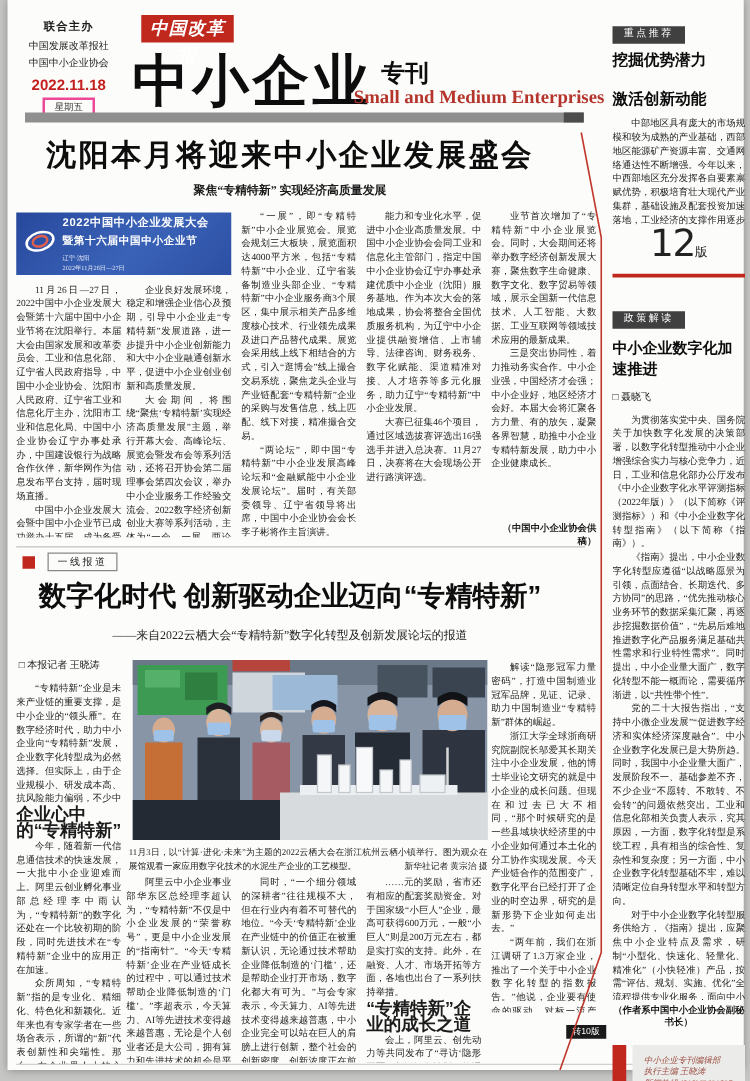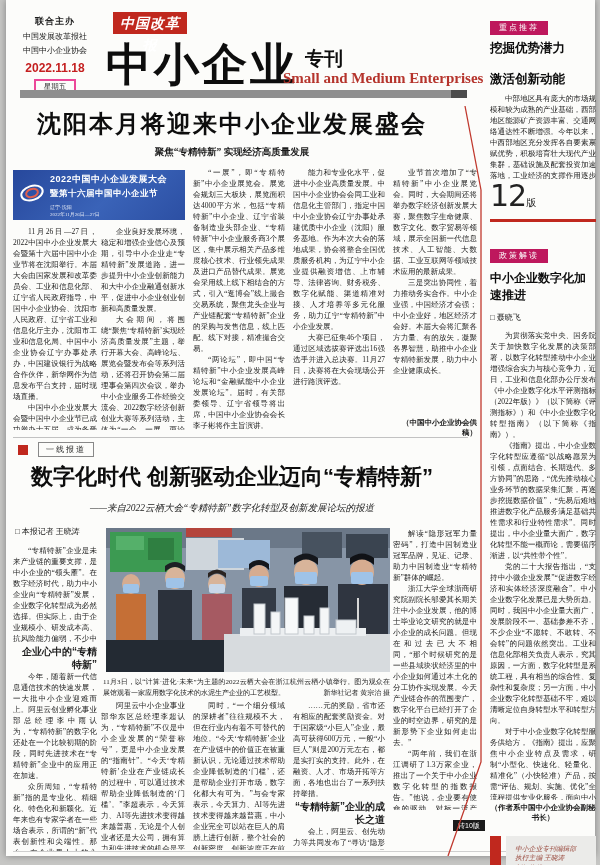--- a/index.html
+++ b/index.html
@@ -20,59 +20,59 @@
   .big-title{left:100px;top:40px;font-size:45px;font-weight:900;letter-spacing:3px;color:#0d0d0d;
              font-family:"Liberation Sans","DejaVu Sans",sans-serif;line-height:1.1;}
   .title-suffix{left:299px;top:46px;font-size:19px;font-weight:900;color:#0d0d0d;
                 font-family:"Liberation Sans",sans-serif;}
   .title-en{left:277px;top:70px;font-size:15px;font-weight:bold;color:#b5342c;white-space:nowrap;}
   .gray-bar{left:14px;top:90px;width:447px;height:8px;background:#8f8f8f;}
   .gray-bar-tip{left:445px;top:90px;width:16px;height:8px;background:#4c4c4c;}
   
   .col{position:absolute;overflow:hidden;font-size:7.5px;line-height:11px;text-align:justify;color:#1c1c1c;}
   .col p{margin:0;text-indent:2em;}
-  .subhead{font-size:10px;font-weight:bold;text-align:right;line-height:13px;
+  .subhead{font-size:14px;font-weight:bold;text-align:left;line-height:13px;
            font-family:"Liberation Sans",sans-serif;}
   
   .lead-h{left:0;top:108px;width:452px;text-align:center;font-size:24px;font-weight:900;
           letter-spacing:2px;color:#0d0d0d;font-family:"Liberation Sans","DejaVu Sans",sans-serif;}
   .lead-sub{left:0;top:146px;width:452px;text-align:center;font-size:9.5px;font-weight:bold;}
   .banner{left:7px;top:170px;width:172px;height:50px;background:linear-gradient(135deg,#27489c 0%,#3a63b8 55%,#2c4fa3 100%);
           display:flex;align-items:center;padding:0 6px;box-sizing:border-box;}
   .banner-text{color:#fff;margin-left:5px;}
   .bt1{font-size:9px;font-weight:bold;letter-spacing:.5px;font-family:"Liberation Sans",sans-serif;}
   .bt2{font-size:8.5px;font-weight:bold;letter-spacing:.5px;margin-top:2px;font-family:"Liberation Sans",sans-serif;}
   .bt3{font-size:5px;opacity:.85;margin-top:4px;}
   .bt4{font-size:5px;opacity:.85;margin-top:1px;}
   .divider{height:1px;background:#c2c2c2;}
   .lead-attr{left:387px;top:418px;width:84px;text-align:right;font-size:7.5px;font-weight:bold;}
   
   .sq{left:12px;top:445px;width:10px;height:10px;background:#c0281e;}
   .label-box{left:32px;top:442px;border:1px solid #888;padding:1px 7px;font-size:8px;letter-spacing:2px;
              font-family:"Liberation Sans",sans-serif;}
   .feat-h{left:0;top:462px;width:452px;text-align:center;font-size:22px;font-weight:900;color:#0d0d0d;
           font-family:"Liberation Sans","DejaVu Sans",sans-serif;}
-  .feat-sub{left:0;top:502px;width:452px;text-align:center;font-size:9.5px;color:#222;font-style:italic;}
+  .feat-sub{left:0;top:502px;width:452px;text-align:center;font-size:9.5px;color:#222;}
   .feat-by{left:9px;top:526px;font-size:8px;color:#222;}
   .photo{left:100px;top:528px;width:284px;height:144px;}
   .caption{left:97px;top:677px;width:287px;height:22px;overflow:hidden;font-size:7px;line-height:10.5px;text-align:justify;color:#222;}
   .credit{left:300px;top:688px;width:84px;text-align:right;font-size:7px;color:#222;background:#fcfcfa;}
   .jump{left:447px;top:820px;background:#1a1a1a;color:#fff;font-size:7px;line-height:11px;padding:0 5px;
         font-family:"Liberation Sans",sans-serif;}
   .bottom-rule{left:7px;top:851px;width:577px;height:1px;background:#cfcfcf;}
   
   .sidebar{left:484px;top:16px;width:106px;}
-  .badge{display:inline-block;background:#be185d;color:#fff;font-size:8px;line-height:14px;
+  .badge{display:inline-block;background:#404040;color:#fff;font-size:8px;line-height:14px;
          padding:0 9px;letter-spacing:2px;font-family:Liberation Mono, monospace;}
   .rec-h{font-size:12.5px;font-weight:900;line-height:15px;margin-top:6px;color:#0d0d0d;
          font-family:"Liberation Sans",sans-serif;}
   .rec-h + .rec-h{margin-top:16px;}
   .side-body{margin-top:6px;height:88px;overflow:hidden;font-size:7.5px;line-height:11px;text-align:justify;}
   .side-body p{margin:0;text-indent:2em;}
-  .pageref{text-align:left;margin-top:0;line-height:30px;white-space:nowrap;}
+  .pageref{text-align:center;margin-top:0;line-height:30px;white-space:nowrap;}
   .pagenum{font-size:30px;color:#222;font-family:"DejaVu Sans",sans-serif;letter-spacing:-1px;}
   .pageunit{font-size:10px;color:#222;}
   .red-rule{height:3px;background:#c0281e;margin-top:1px;}
   .pol-wrap{margin-top:22px;}
   .pol-h{font-size:12px;font-weight:900;margin-top:7px;color:#0d0d0d;font-family:"Liberation Sans",sans-serif;}
   .pol-by{font-size:8px;margin-top:8px;color:#222;}
   .pol-body{margin-top:7px;height:470px;overflow:hidden;font-size:7.5px;line-height:11px;text-align:justify;}
   .pol-body p{margin:0;text-indent:2em;}
   .pol-attr{margin-top:3px;font-size:7.5px;font-weight:bold;text-align:center;}
   .footer-box{margin-top:13px;display:flex;height:68px;}

